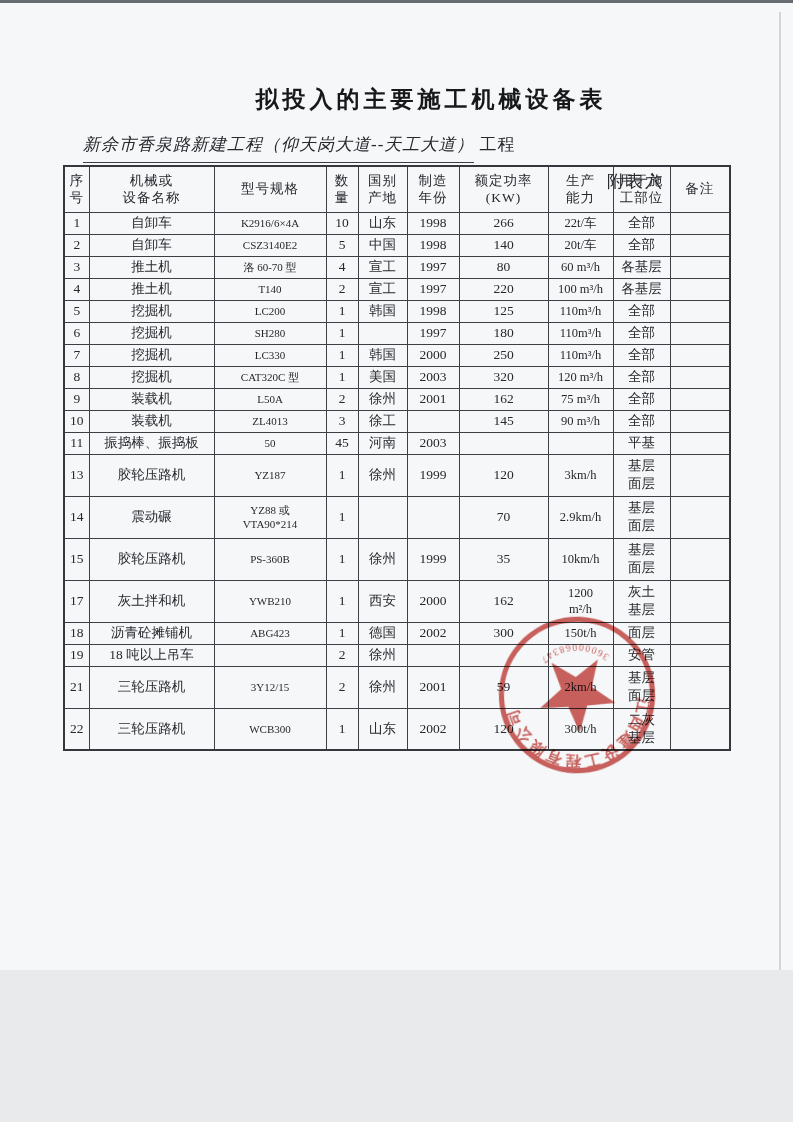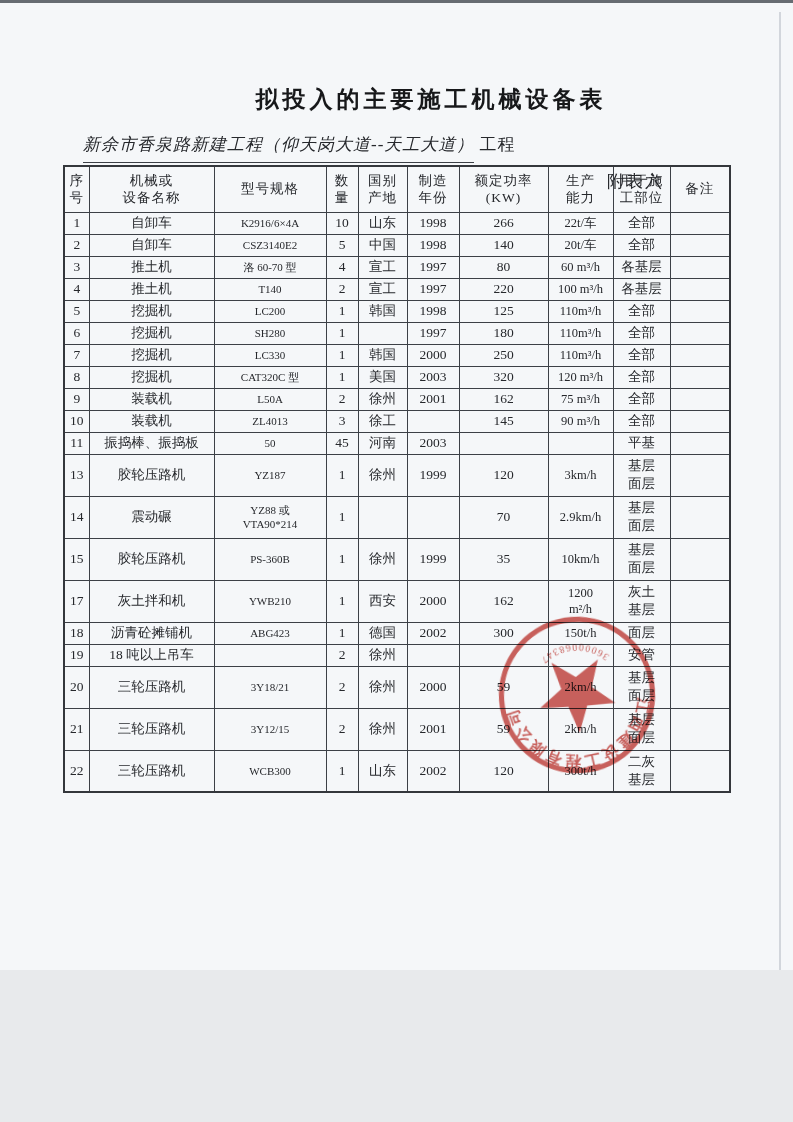--- a/index.html
+++ b/index.html
@@ -311,33 +311,20 @@
           <td class="c2"></td>
           <td class="c3">2</td>
           <td class="c4">徐州</td>
           <td class="c5"></td>
           <td class="c6"></td>
           <td class="c7"></td>
           <td class="c8">安管</td>
           <td class="c9"></td>
         </tr>
         <tr class="tall">
-          <td class="c0">20</td>
-          <td class="c1">三轮压路机</td>
-          <td class="c2">3Y18/21</td>
-          <td class="c3">2</td>
-          <td class="c4">徐州</td>
-          <td class="c5">2000</td>
-          <td class="c6">59</td>
-          <td class="c7">2km/h</td>
-          <td class="c8">基层
-面层</td>
-          <td class="c9"></td>
-        </tr>
-        <tr class="tall">
           <td class="c0">21</td>
           <td class="c1">三轮压路机</td>
           <td class="c2">3Y12/15</td>
           <td class="c3">2</td>
           <td class="c4">徐州</td>
           <td class="c5">2001</td>
           <td class="c6">59</td>
           <td class="c7">2km/h</td>
           <td class="c8">基层
 面层</td>

